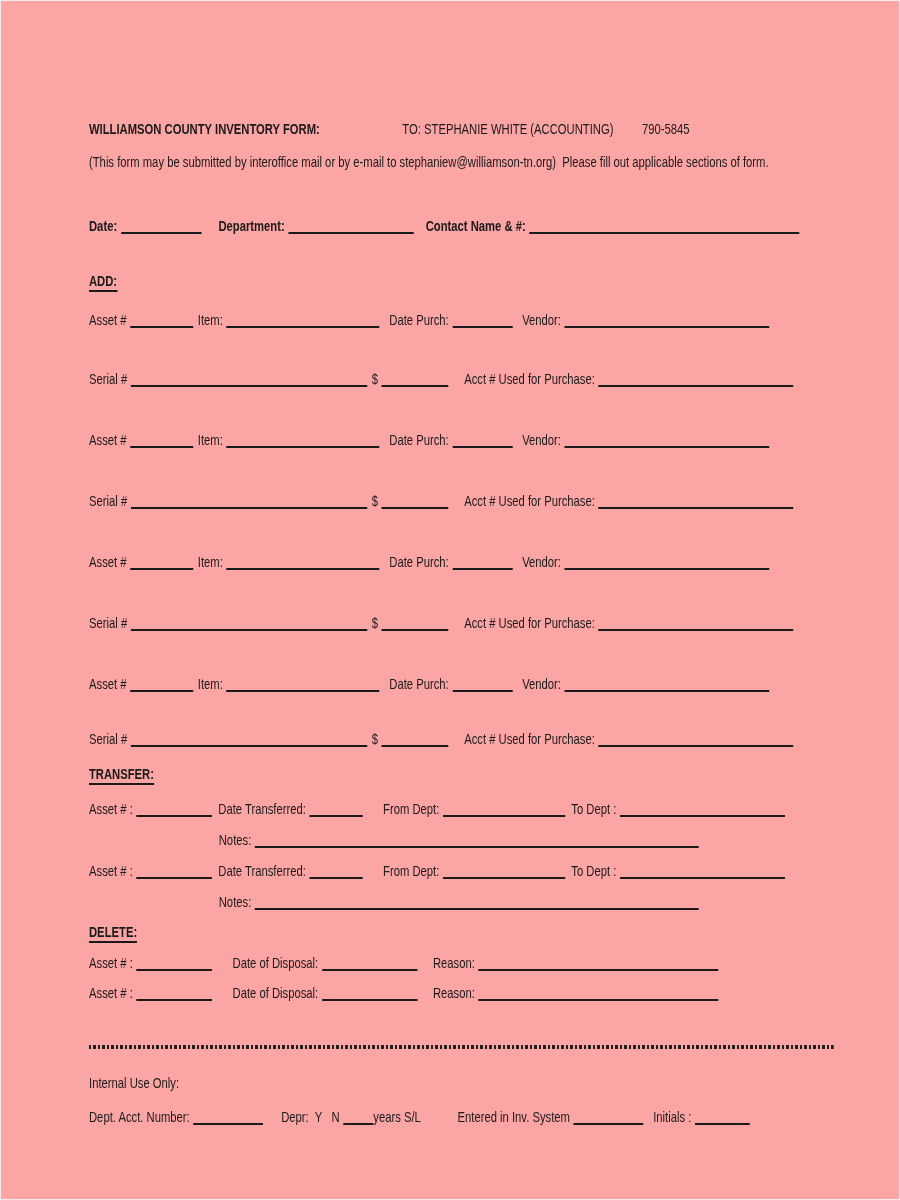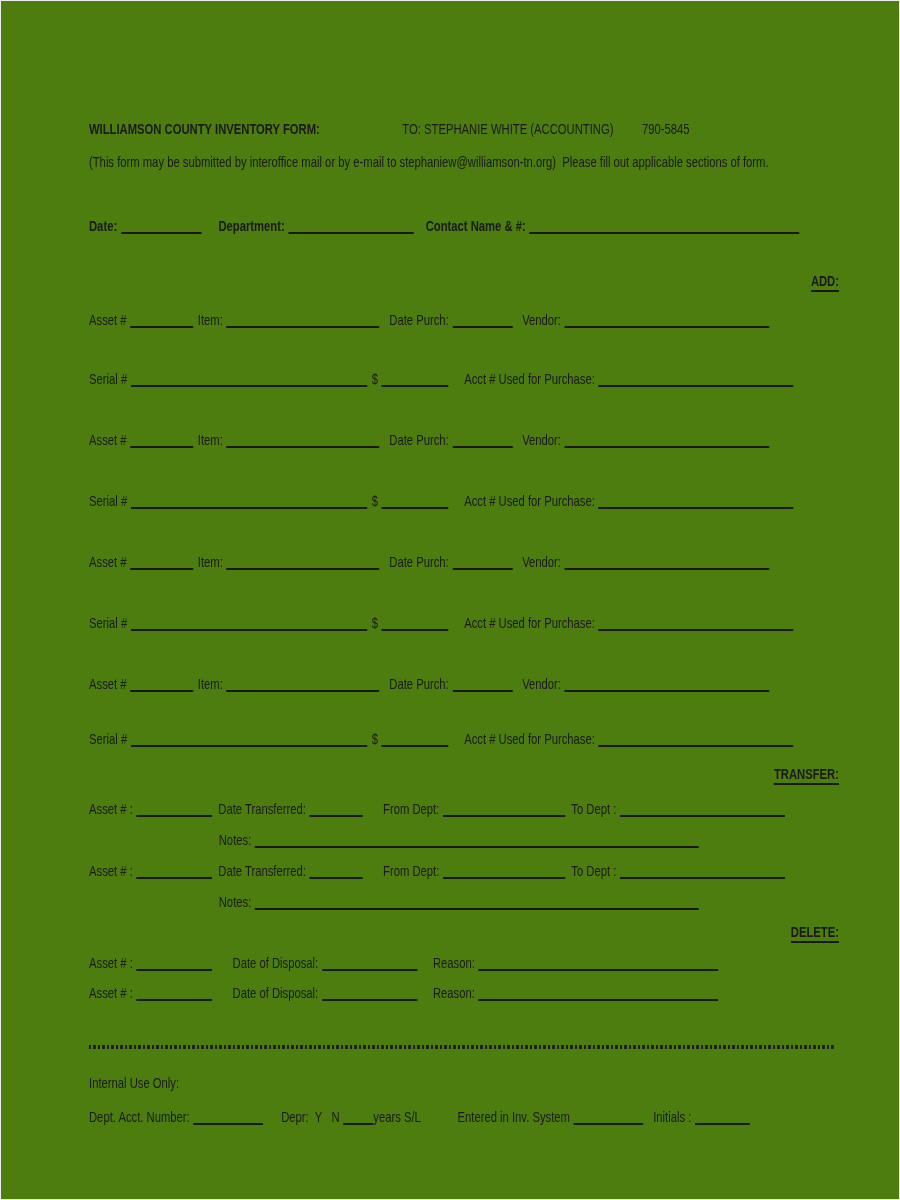--- a/index.html
+++ b/index.html
@@ -1,26 +1,25 @@
 <!DOCTYPE html>
 <html><head>
 <meta charset="utf-8">
 <style>
   html,body { margin:0; padding:0; background:#fff; }
   .page {
     position:relative;
     width:900px; height:1200px;
     box-sizing:border-box;
-    background:#4d7c0f;
+    background:#fca5a5;
     border:1px solid #ededed;
     overflow:hidden;
     font-family:"Liberation Sans", sans-serif;
     color:#1a1a1a;
     font-size:15px;
-    text-align:right;
   }
   
   .content {
     position:absolute; top:115px; left:88px;
     width:1000px;
     transform:scaleX(0.75);
     transform-origin:0 0;
   }
   .row { display:flex; align-items:flex-end; height:21px; white-space:pre; }
   .lbl { display:inline-block; }

